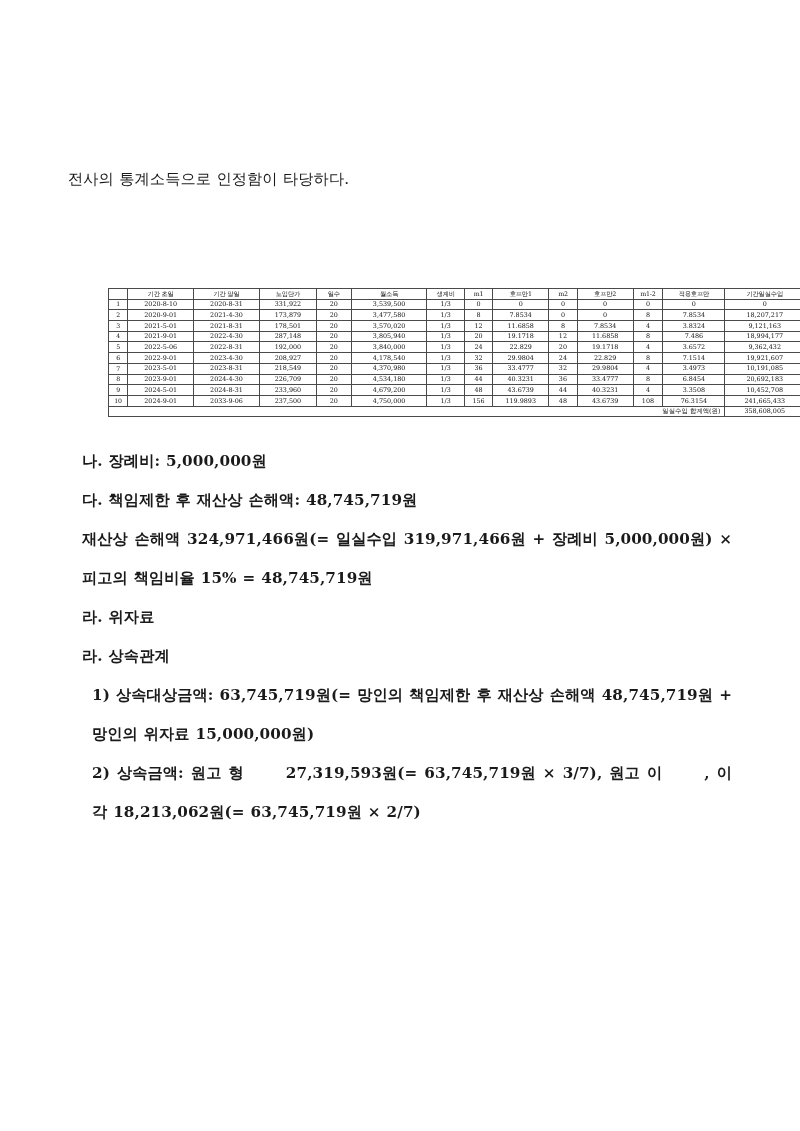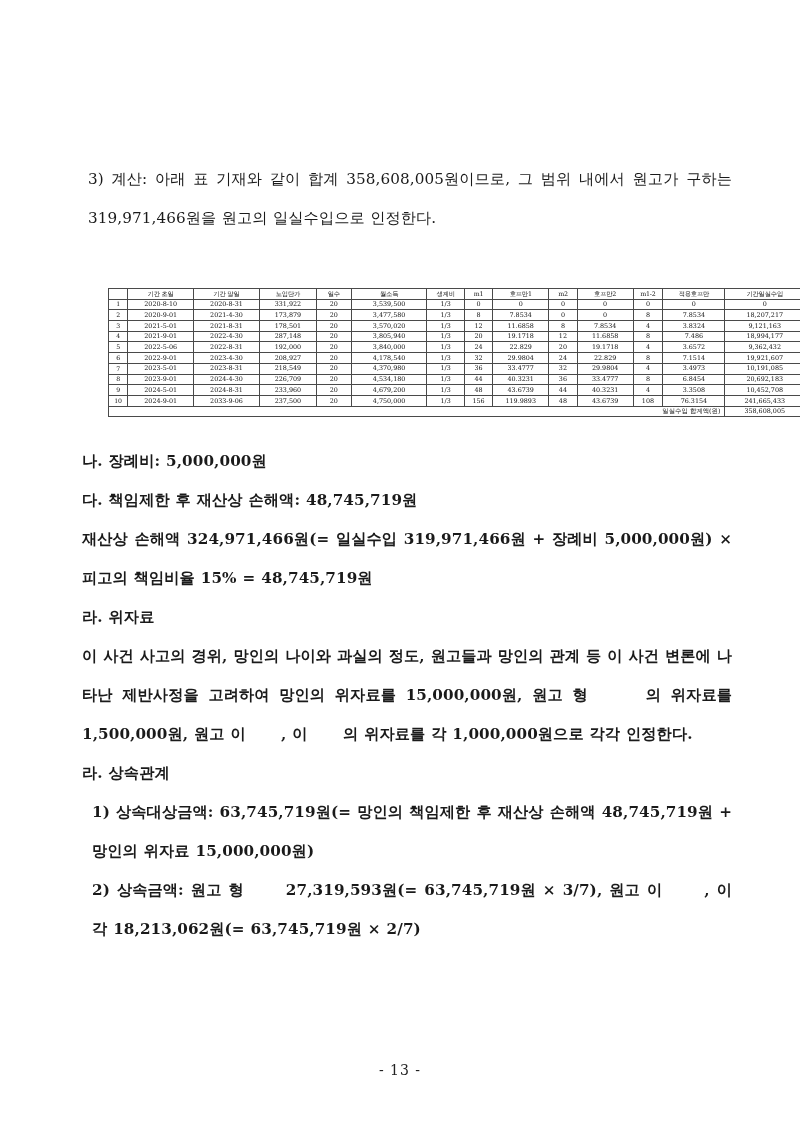--- a/index.html
+++ b/index.html
@@ -112,21 +112,21 @@
     letter-spacing: 1px;
     color: #222;
   }
 </style>
 </head>
 <body>
 
 <div class="page">
 
   <div class="content">
-    <p class="para ind1">3) 계산: 아래 표 기재와 같이 합계 358,608,005원이므로, 그 범위 내에서 원고가 구하는 319,971,466원을 원고의 일실수입으로 인정한다.</p>
+    <p class="para ind0">전사의 통계소득으로 인정함이 타당하다.</p>
   </div>
 
   <div class="table-wrap">
     <table class="calc">
       <colgroup>
         <col class="c-num">
           <col class="c-start">
           <col class="c-end">
           <col class="c-wage">
         <col class="c-days">
@@ -327,21 +327,19 @@
         </tr>
       </tfoot>
     </table>
   </div>
 
   <div class="content" style="top:442px;font-weight:bold;">
     <p class="para nojust ind2">나. 장례비: 5,000,000원</p>
     <p class="para nojust ind2">다. 책임제한 후 재산상 손해액: 48,745,719원</p>
     <p class="para ind2">재산상 손해액 324,971,466원(= 일실수입 319,971,466원 + 장례비 5,000,000원) × 피고의 책임비율 15% = 48,745,719원</p>
     <p class="para nojust ind2">라. 위자료</p>
-    <p class="para ind2">이 사건 사고의 경위, 망인의 나이와 과실의 정도, 원고들과 망인의 관계 등 이 사건 변론에 나타난 제반사정을 고려하여 망인의 위자료를 15,000,000원, 원고 형      의 위자료를 1,500,000원, 원고 이      , 이      의 위자료를 각 1,000,000원으로 각각 인정한다.</p>
     <p class="para nojust ind2">라. 상속관계</p>
     <p class="para ind3">1) 상속대상금액: 63,745,719원(= 망인의 책임제한 후 재산상 손해액 48,745,719원 + 망인의 위자료 15,000,000원)</p>
     <p class="para ind3">2) 상속금액: 원고 형      27,319,593원(= 63,745,719원 × 3/7), 원고 이      , 이      각 18,213,062원(= 63,745,719원 × 2/7)</p>
   </div>
 
-  <div class="footer">- 13 -</div>
 
 </div>
 
 </body></html>

